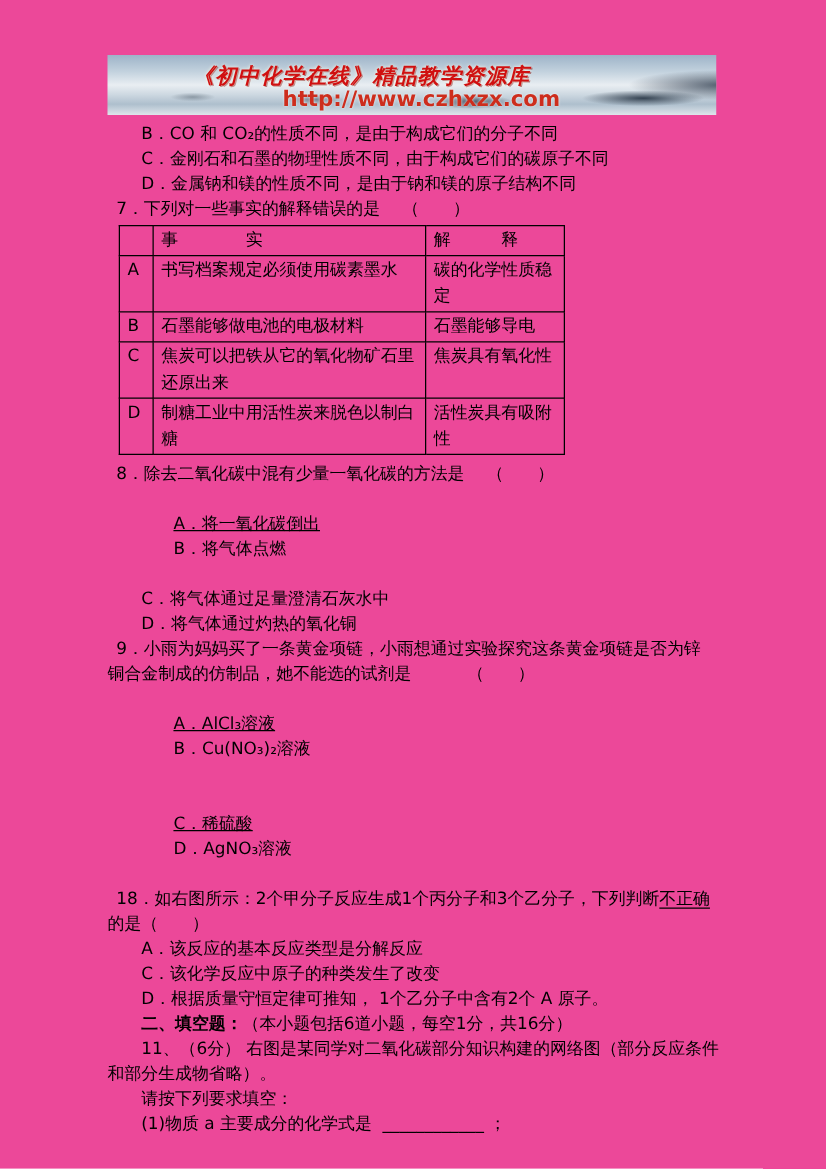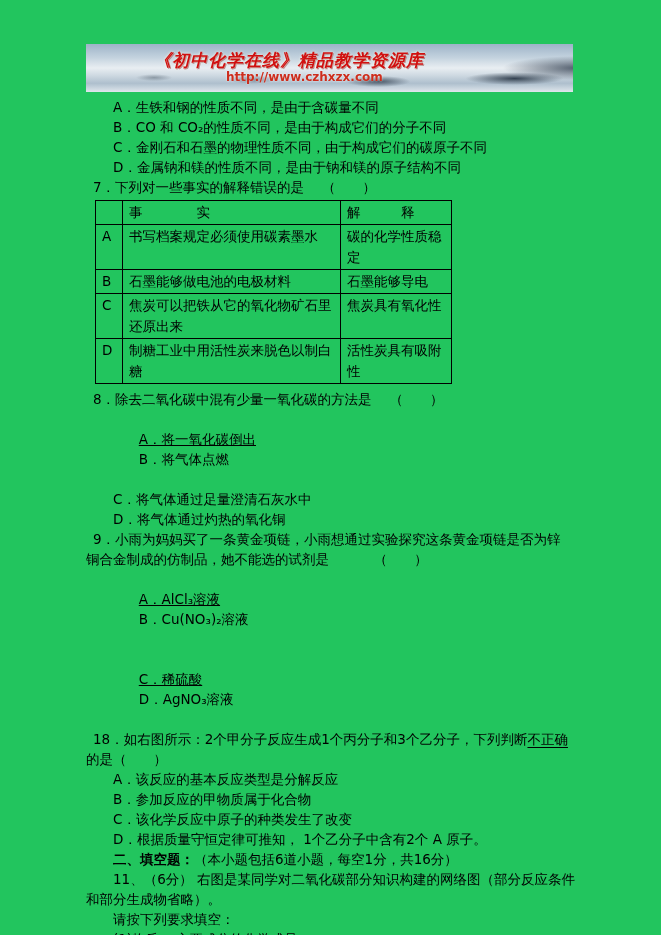--- a/index.html
+++ b/index.html
@@ -1,17 +1,17 @@
 <!DOCTYPE html>
 <html lang="zh"><head>
 <meta charset="utf-8">
 <style>
   html,body { margin:0; padding:0; background:#ffffff; }
   .page {
-    position:relative; width:661px; height:935px; background:#22c55e;
+    position:relative; width:661px; height:935px; background:#ec4899;
     font-family:"DejaVu Sans", sans-serif; color:#000000; overflow:hidden;
   }
   .content { position:absolute; left:86px; top:44px; width:500px; }
 
   
   .banner {
     width:487px; height:48px; position:relative; overflow:hidden; margin-bottom:5px;
     background:
       radial-gradient(ellipse 70px 9px at 88% 72%, rgba(28,42,58,.85), rgba(28,42,58,0) 70%),
       radial-gradient(ellipse 46px 8px at 60% 78%, rgba(38,52,68,.75), rgba(38,52,68,0) 70%),
@@ -19,21 +19,21 @@
       radial-gradient(ellipse 26px 5px at 14% 70%, rgba(70,84,98,.45), rgba(70,84,98,0) 70%),
       radial-gradient(ellipse 100px 16px at 101% 50%, rgba(44,58,76,.8), rgba(44,58,76,0) 75%),
       linear-gradient(180deg,#9db3c8 0%,#c3d2de 28%,#e9eef2 50%,#cdd8e1 66%,#aebfcd 82%,#dfe6ec 100%);
   }
   .banner-title {
     position:absolute; left:68px; top:5px; font-size:17px; font-weight:bold; font-style:italic;
     color:#d01010; letter-spacing:1px; white-space:pre;
     text-shadow:0 0 3px rgba(255,255,235,.95), 1px 1px 0 rgba(130,10,10,.55);
   }
   .banner-url {
-    position:absolute; left:140px; top:26px; font-size:12px; font-weight:bold;
+    position:absolute; left:140px; top:26px; font-size:17px; font-weight:bold;
     color:#cd2d1d; text-shadow:0 0 2px rgba(255,255,255,.8); white-space:pre;
   }
 
   
   .line { font-size:13.5px; line-height:20px; white-space:pre-wrap; }
   .i1 { padding-left:7px; }
   .i2 { padding-left:27px; }
   .two-col .cell-a { display:inline-block;text-decoration:underline; }
   .w197 { width:197px; }
   .w98  { width:98px; }
@@ -56,21 +56,20 @@
 <body>
 
 <div class="page">
   <div class="content">
 
     <div class="banner">
       <span class="banner-title">《初中化学在线》精品教学资源库</span>
       <span class="banner-url">http://www.czhxzx.com</span>
     </div>
 
-    <div class="line i2">A．生铁和钢的性质不同，是由于含碳量不同</div>
     <div class="line i2">B．CO 和 CO₂的性质不同，是由于构成它们的分子不同</div>
     <div class="line i2">C．金刚石和石墨的物理性质不同，由于构成它们的碳原子不同</div>
     <div class="line i2">D．金属钠和镁的性质不同，是由于钠和镁的原子结构不同</div>
 
     <div class="line i1">7．下列对一些事实的解释错误的是　 （　　）</div>
 
     <table class="facts">
       <tbody>
         <tr>
           <td class="c-label"></td>
@@ -115,21 +114,20 @@
       <span>B．Cu(NO₃)₂溶液</span>
     </div>
     <div class="line i2 two-col">
       <span class="cell-a w98">C．稀硫酸</span>
       <span>D．AgNO₃溶液</span>
     </div>
 
     <div class="line i1"><span>18．如右图所示：2个甲分子反应生成1个丙分子和3个乙分子，下列判断</span><span class="u">不正确</span></div>
     <div class="line">的是（　　）</div>
     <div class="line i2">A．该反应的基本反应类型是分解反应</div>
-    <div class="line i2">B．参加反应的甲物质属于化合物</div>
     <div class="line i2">C．该化学反应中原子的种类发生了改变</div>
     <div class="line i2">D．根据质量守恒定律可推知， 1个乙分子中含有2个 A 原子。</div>
 
     <div class="line i2"><span class="b">二、填空题：</span><span>（本小题包括6道小题，每空1分，共16分）</span></div>
 
     <div class="line i2">11、（6分） 右图是某同学对二氧化碳部分知识构建的网络图（部分反应条件</div>
     <div class="line">和部分生成物省略）。</div>
     <div class="line i2">请按下列要求填空：</div>
     <div class="line i2">(1)物质 a 主要成分的化学式是  ____________ ；</div>
 

